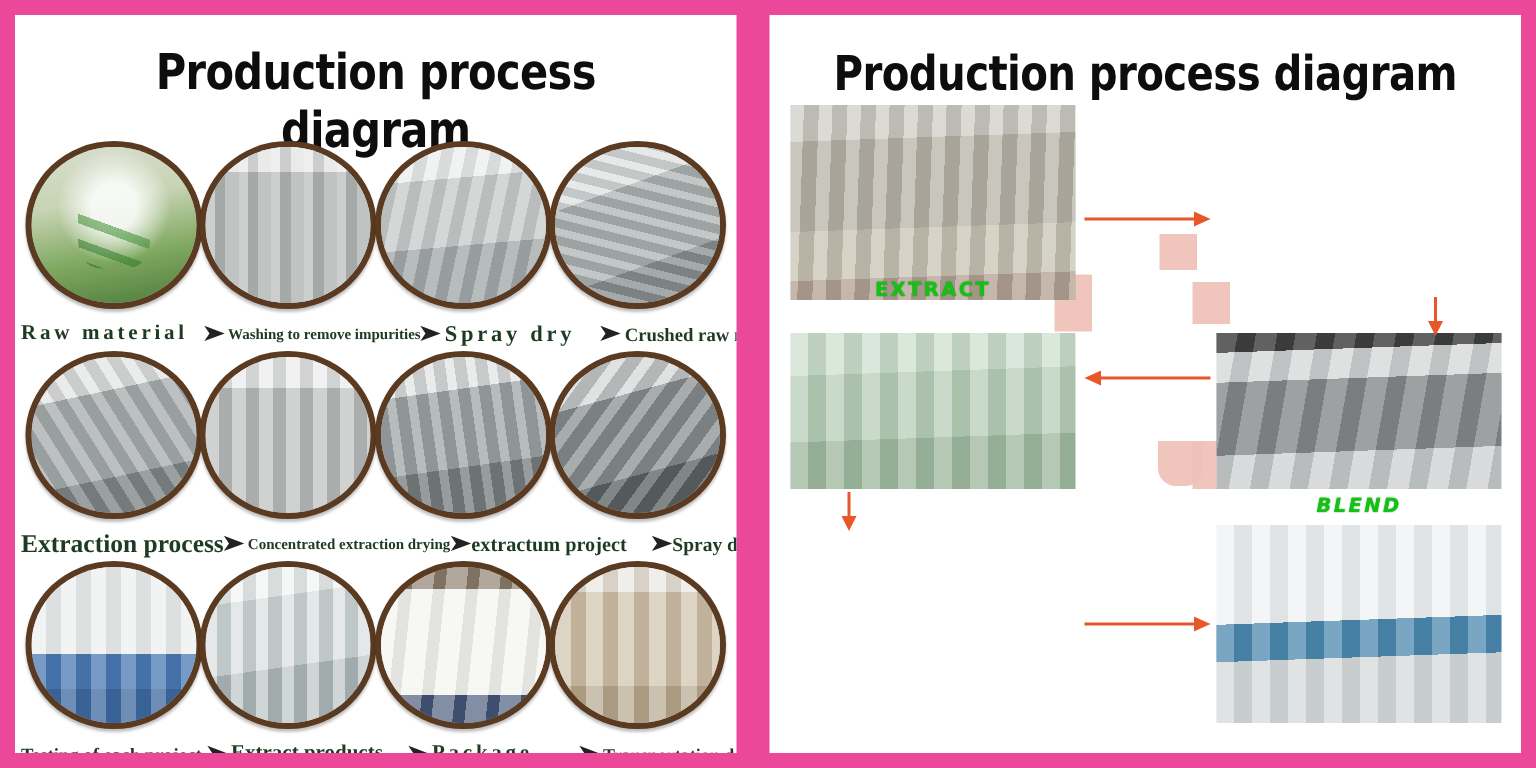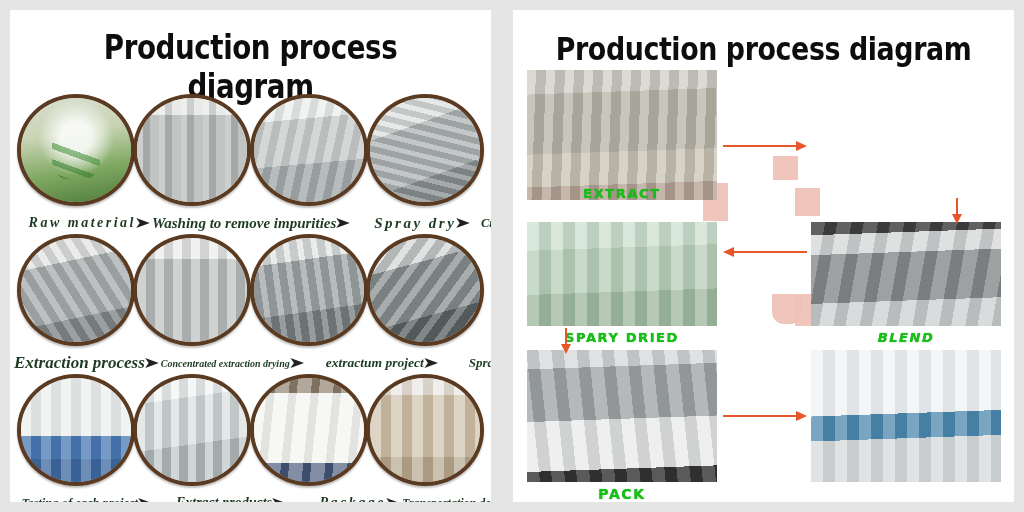--- a/index.html
+++ b/index.html
@@ -2,21 +2,21 @@
 <html><head>
 <meta charset="utf-8">
 <title>Production process diagram</title>
 <style>
   html,body{margin:0;padding:0;}
   body{
     width:1024px;height:512px;overflow:hidden;
     background:#2e2e2e;
     font-family:"Liberation Serif", serif;
   }
-  .stage{position:relative;width:1024px;height:512px;background:#e5e5e5;}
+  .stage{position:relative;width:1024px;height:512px;background:#ec4899;}
 
   
   .panel{position:absolute;background:#ffffff;overflow:hidden;}
   #panel-left{left:10px;top:10px;width:481px;height:492px;}
   #panel-right{left:513px;top:10px;width:501px;height:492px;}
 
   .panel-title{
     font-family:"DejaVu Sans","Liberation Sans",sans-serif;
     font-weight:bold;
     color:#0d0d0d;
@@ -87,23 +87,22 @@
      background:repeating-linear-gradient(96deg,rgba(255,255,255,.75) 0 14px,rgba(150,150,150,.3) 14px 22px);opacity:.55;}
   .ph-ship{background:linear-gradient(180deg,#e9e6e1 0 16%,#cdbfa8 16% 76%,#b2a389 76% 100%);}
   .ph-ship:after{content:"";position:absolute;inset:0;
      background:repeating-linear-gradient(90deg,rgba(255,255,255,.6) 0 11px,rgba(140,120,95,.35) 11px 21px);opacity:.55;}
 
   
   .cap-row{position:absolute;left:4px;right:4px;height:24px;display:flex;align-items:center;}
   #cap1{top:201px;} #cap2{top:341px;} #cap3{top:481px;}
   .cap{
     color:#1d3a22;font-weight:bold;white-space:nowrap;
-    text-align:right;
+    text-align:left;
     text-shadow:0 1px 0 rgba(255,255,255,.7);
-    font-style:italic;
   }
   .cap.wide{letter-spacing:2.5px;}
   .arrow-sep{
     color:#222;font-size:16px;line-height:1;
     flex:0 0 auto;
     transform:scaleX(1.25);
     text-shadow:0 1px 1px rgba(255,255,255,.6);
   }
 
   
@@ -180,21 +179,21 @@
       <div class="circ-cell">
         <div class="circ">
             <div class="ph ph-crush"></div>
           </div>
       </div>
     </div>
 
     <div class="cap-row" id="cap1">
       <span class="cap wide" style="flex:0 0 122px;font-size:14px;">Raw material</span>
       <span class="arrow-sep" style="flex:0 0 16px;">➤</span>
-      <span class="cap" style="flex:1 1 auto;font-size:15px;">Washing to remove impurities</span>
+      <span class="cap" style="flex:1 1 auto;font-size:10px;">Washing to remove impurities</span>
       <span class="arrow-sep" style="flex:0 0 16px;">➤</span>
       <span class="cap wide" style="flex:0 0 104px;font-size:15px;">Spray dry</span>
       <span class="arrow-sep" style="flex:0 0 16px;">➤</span>
       <span class="cap" style="flex:0 0 126px;font-size:12.5px;">Crushed raw materials</span>
     </div>
 
     <div class="circ-row" id="row2">
       <div class="circ-cell">
         <div class="circ">
             <div class="ph ph-extract"></div>
@@ -273,32 +272,27 @@
       <div class="blotch" style="left:268px;top:224px;width:26px;height:32px;"></div>
 
       <div class="cellR" style="left:0px;top:0px;width:190px;height:130px;">
         <div class="photo pr-extract"></div>
         <div class="lbl" style="top:116px;">EXTRACT</div>
       </div>
 
 
       <div class="cellR" style="left:0px;top:152px;width:190px;height:104px;">
         <div class="photo pr-spray"></div>
-        <div class="lbl" style="top:108px;">SPARY DRIED</div>
       </div>
 
       <div class="cellR" style="left:284px;top:152px;width:190px;height:104px;">
         <div class="photo pr-blend"></div>
         <div class="lbl" style="top:108px;font-style:italic;">BLEND</div>
       </div>
 
-      <div class="cellR" style="left:0px;top:280px;width:190px;height:132px;">
-        <div class="photo pr-pack"></div>
-        <div class="lbl" style="top:136px;font-size:14px;">PACK</div>
-      </div>
 
       <div class="cellR" style="left:284px;top:280px;width:190px;height:132px;">
         <div class="photo pr-test"></div>
       </div>
 
       <div class="arw h right" style="left:196px;top:70px;width:84px;height:12px;">
         <div class="shaft"></div>
           <div class="head"></div>
       </div>
       <div class="arw v down" style="left:424px;top:128px;width:12px;height:26px;">

